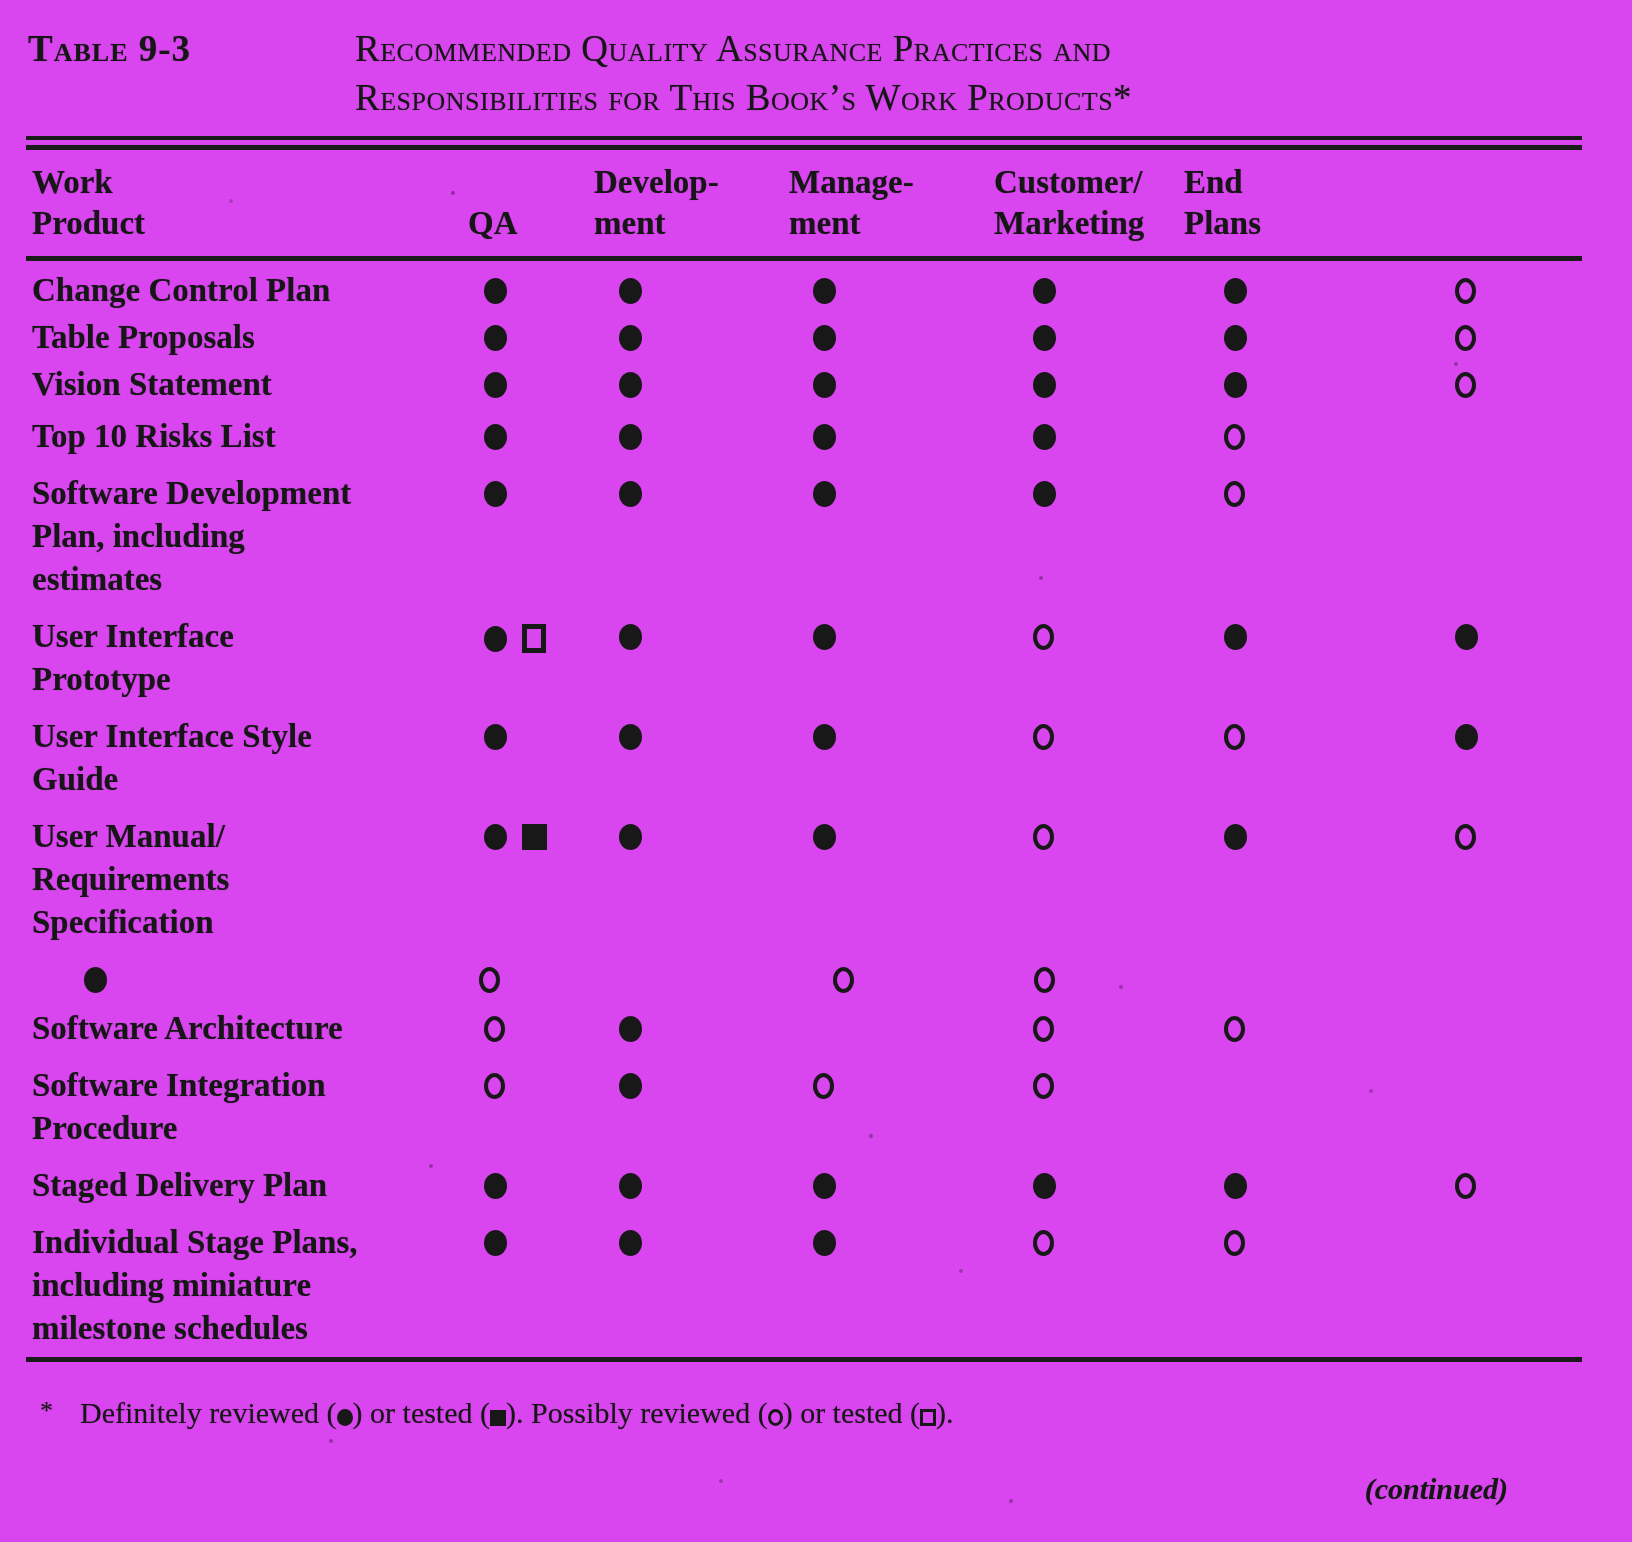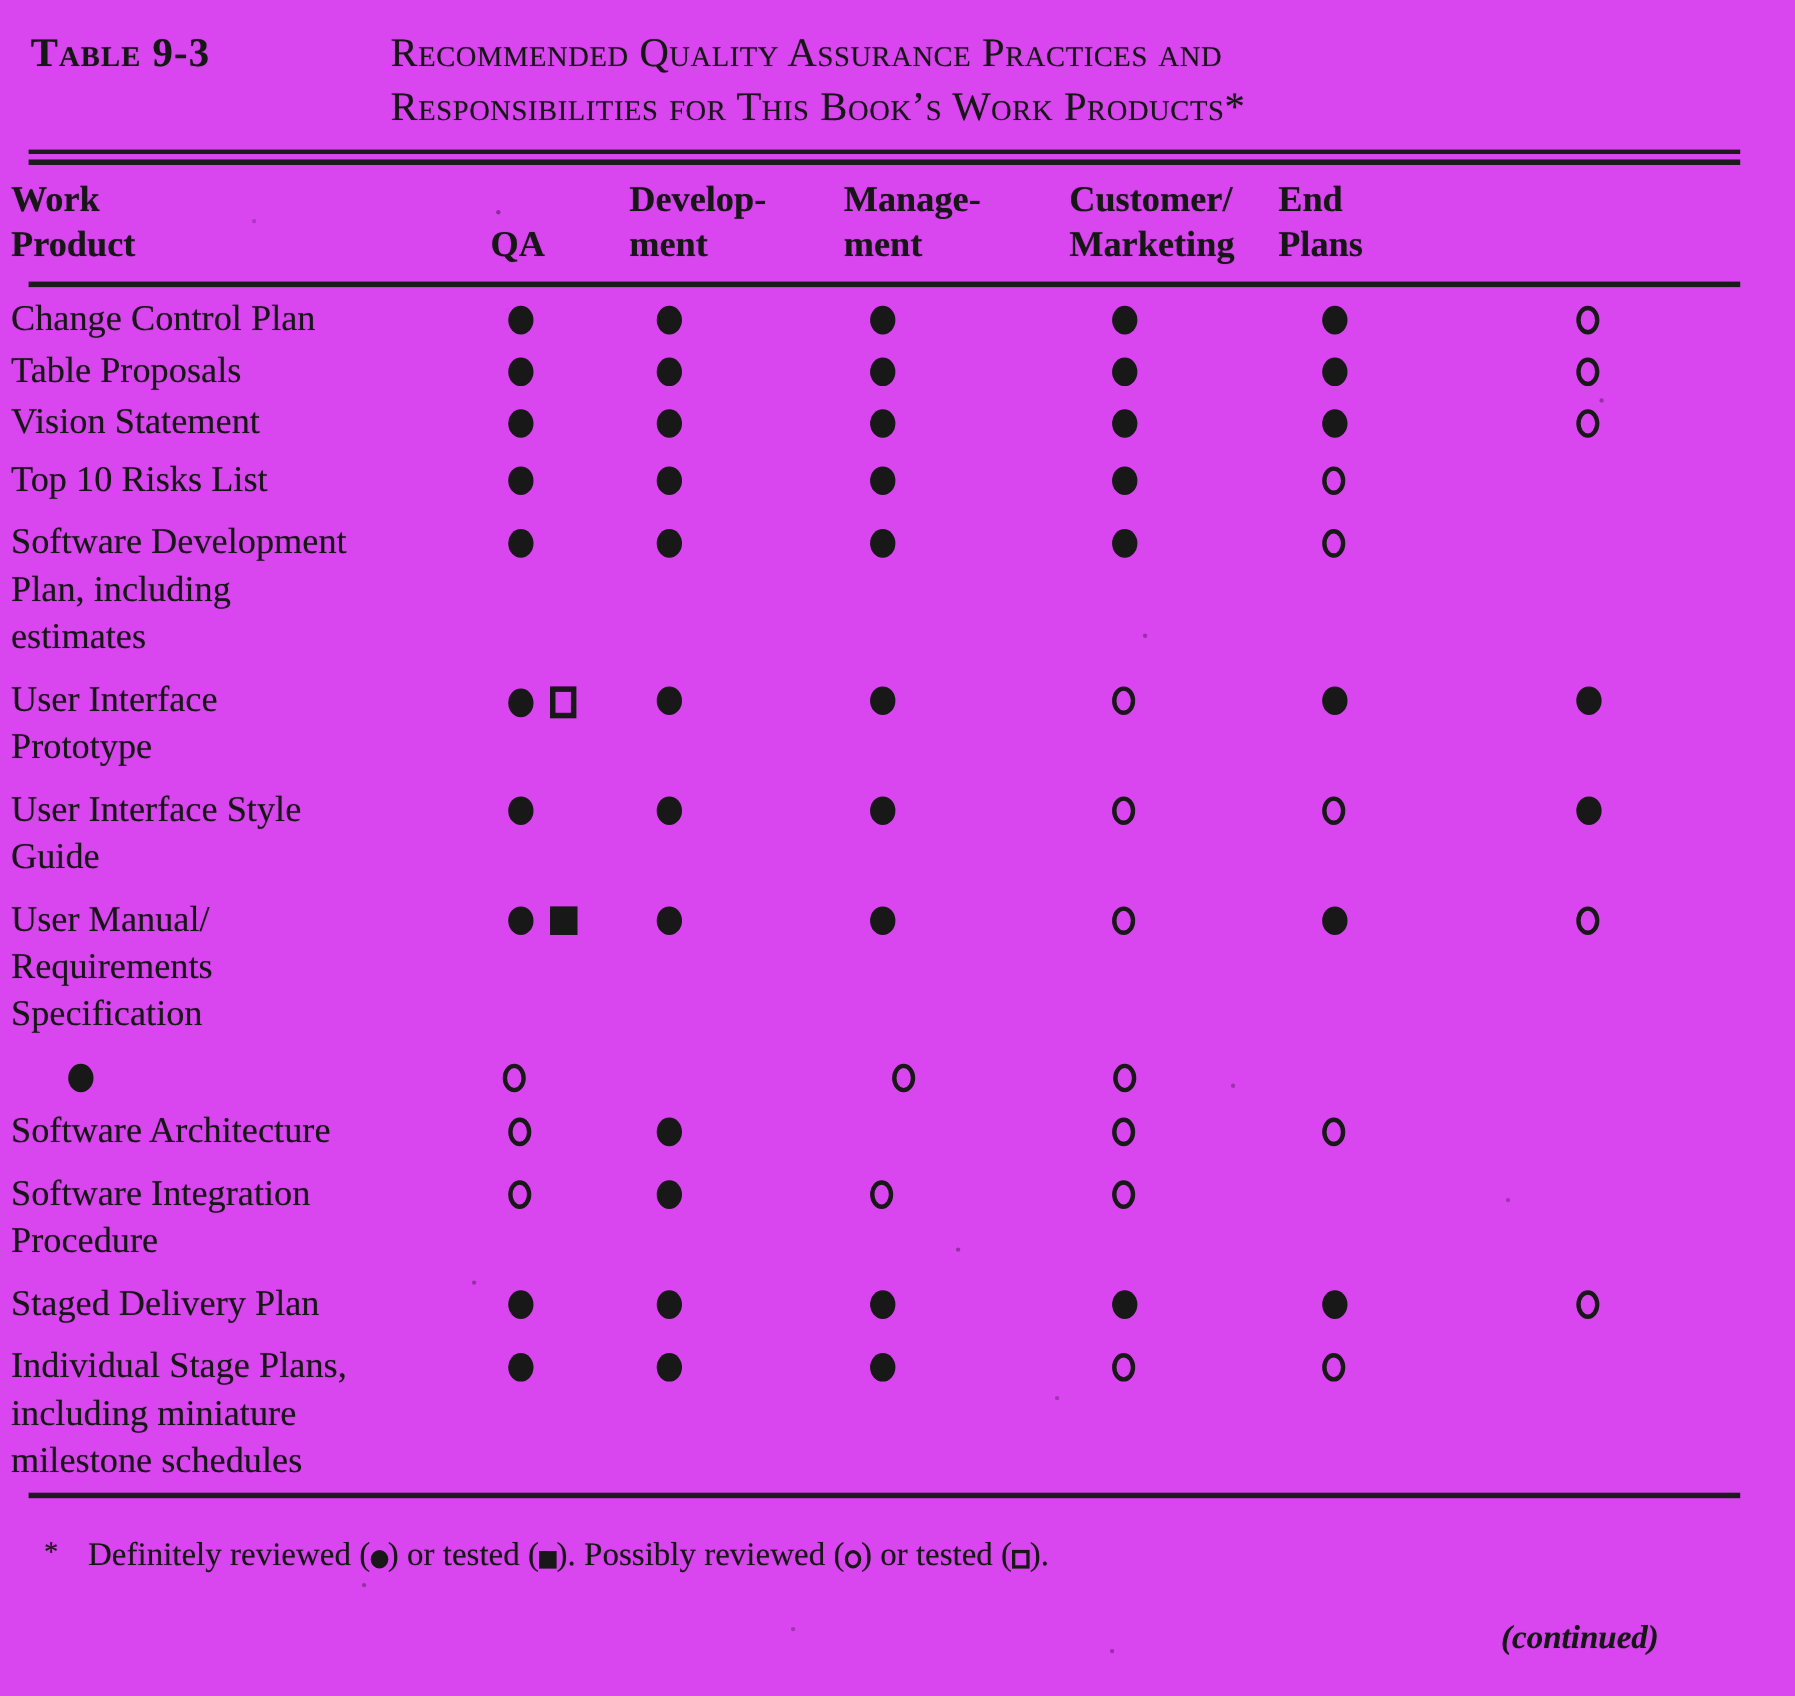--- a/index.html
+++ b/index.html
@@ -31,37 +31,37 @@
     border-bottom:5px solid #1b1b1b;
   }
   .rule-single{
     margin:0 50px 0 26px;
     height:5px;background:#1b1b1b;
   }
   
   .thead,.trow{
     display:grid;
     grid-template-columns:400px 140px 190px 200px 190px 215px 217px;
-    padding-left:10px;
+    padding-left:32px;
   }
   .thead{align-items:end;padding-top:12px;padding-bottom:12px;}
   .hcell{
     font-weight:bold;font-size:33px;line-height:41px;
     white-space:pre-line;
   }
   .hcell.h2{padding-left:36px;}
   .hcell.h3{padding-left:22px;}
   .hcell.h4{padding-left:22px;}
   .hcell.h5{padding-left:27px;}
   .hcell.h6{padding-left:32px;}
   .hcell.h7{padding-left:32px;}
   #tbody{padding-top:6px;}
   .trow{align-items:start;padding-top:7px;padding-bottom:7px;}
   #tbody .trow:nth-child(-n+3){padding-top:2px;padding-bottom:2px;}
-  .cell.product{font-size:33px;line-height:43px;white-space:pre-line;}
+  .cell.product{font-size:33px;line-height:43px;white-space:pre-line;font-weight:bold;}
   .cell.symcell{padding-top:9px;white-space:nowrap;}
   .cell.s1{padding-left:52px;}
   .cell.s2{padding-left:47px;}
   .cell.s3{padding-left:51px;}
   .cell.s4{padding-left:71px;}
   .cell.s5{padding-left:72px;}
   .cell.s6{padding-left:88px;}
   
   .sym{display:inline-block;vertical-align:middle;box-sizing:border-box;}
   .sym + .sym{margin-left:15px;}

